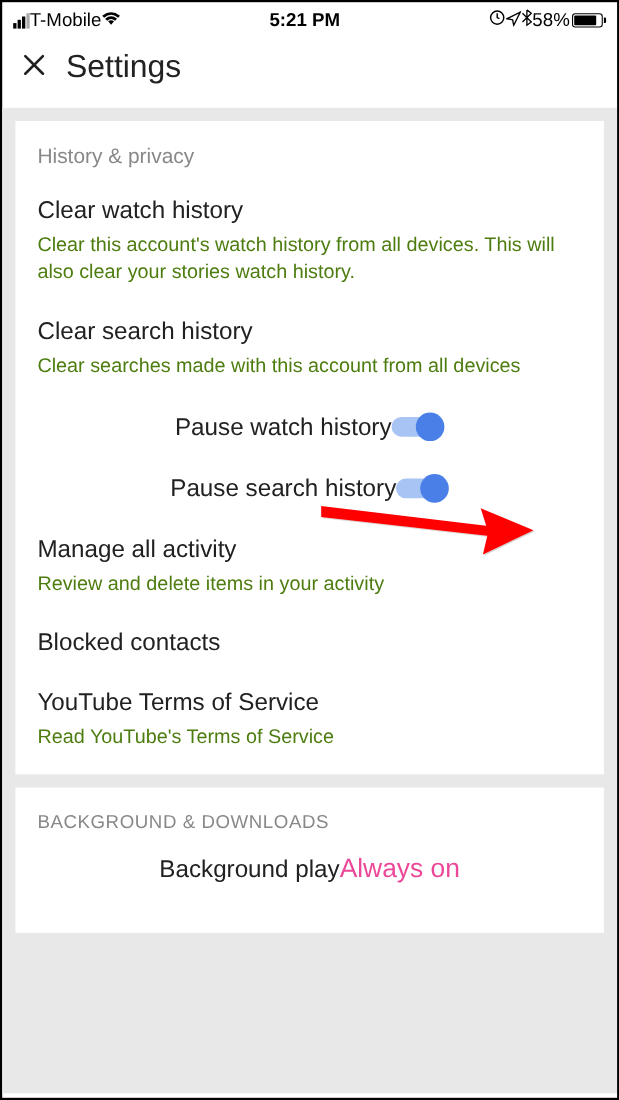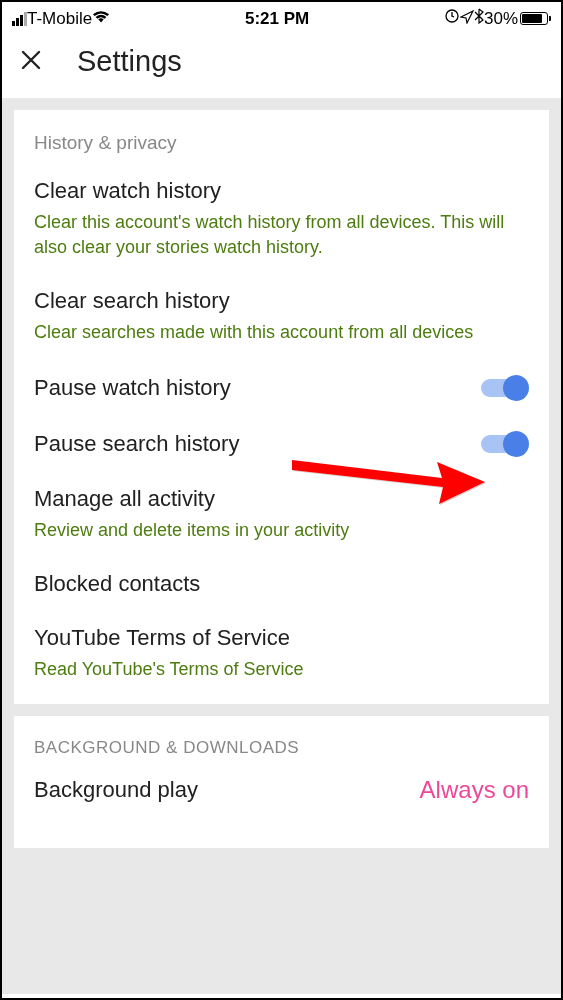--- a/index.html
+++ b/index.html
@@ -76,21 +76,21 @@
       height: 5px;
       background: #000;
       border-radius: 0 1px 1px 0;
       margin-left: 1px;
     }
     
     .header {
       display: flex;
       align-items: center;
       padding: 14px 18px 20px 18px;
-      gap: 35px;
+      gap: 18px;
     }
     .close-x {
       font-size: 24px;
       line-height: 1;
       cursor: pointer;
     }
     .header-title {
       font-size: 29px;
       font-weight: 400;
       color: #222;
@@ -120,21 +120,21 @@
       margin-bottom: 18px;
     }
     .item {
       margin-bottom: 28px;
     }
     .item:last-child {
       margin-bottom: 4px;
     }
     .item-row {
       display: flex;
-      justify-content: space-between;
+      justify-content: center;
       align-items: center;
     }
     .item-title {
       font-size: 22px;
       color: #212121;
       font-weight: 400;
       margin-bottom: 6px;
     }
     .item-row .item-title {
       margin-bottom: 0;
@@ -210,21 +210,21 @@
     <span>
       <svg width="14" height="14" viewBox="0 0 14 14">
           <path d="M1 7 L13 1 L7 13 L6 8 Z" fill="none" stroke="#000" stroke-width="1.2"></path>
         </svg>
     </span>
     <span>
       <svg width="10" height="16" viewBox="0 0 10 16">
           <path d="M5 1 L9 4 L5 8 L9 12 L5 15 V1 M1 4 L9 12 M1 12 L9 4" stroke="#000" stroke-width="1.2" fill="none"></path>
         </svg>
     </span>
-    <span>30%</span>
+    <span>58%</span>
     <span class="battery">
       <span class="battery-body">
           <span class="battery-fill"></span>
         </span>
       <span class="battery-tip"></span>
     </span>
   </div>
 </div>
 
 <div class="header">

